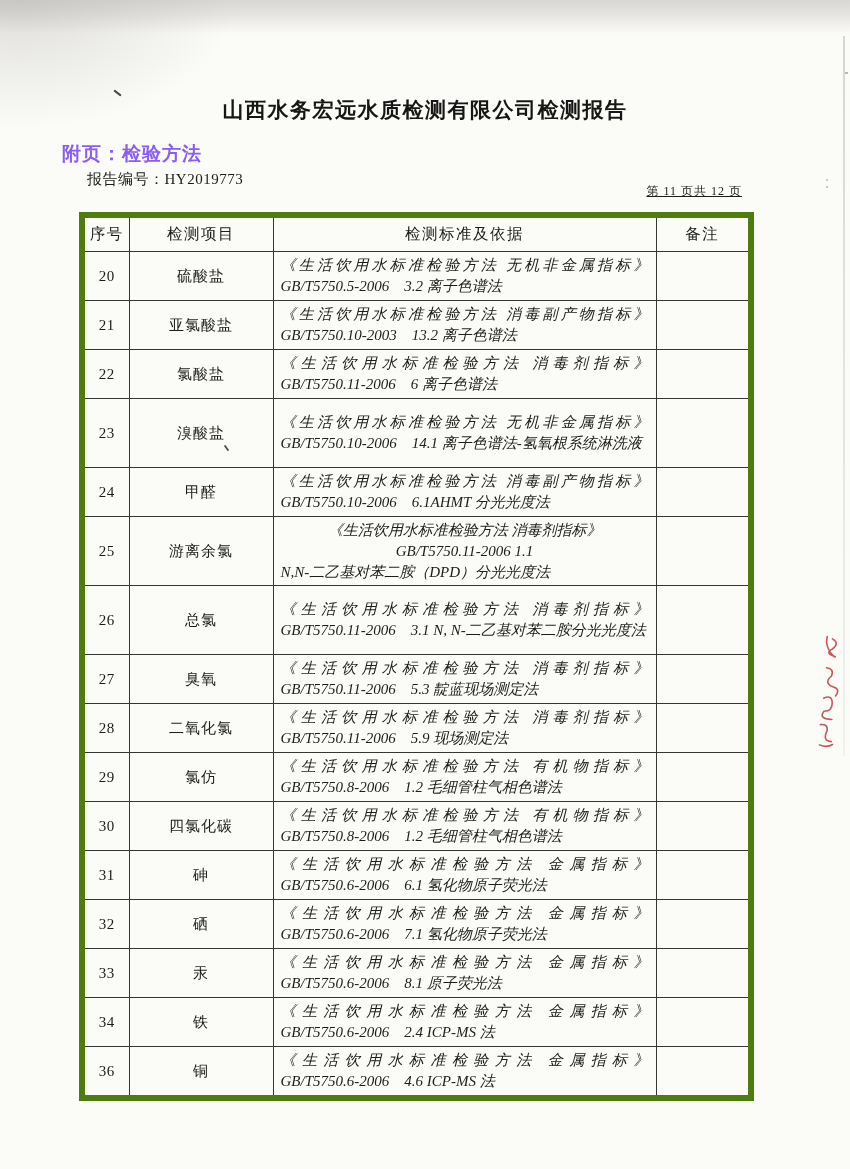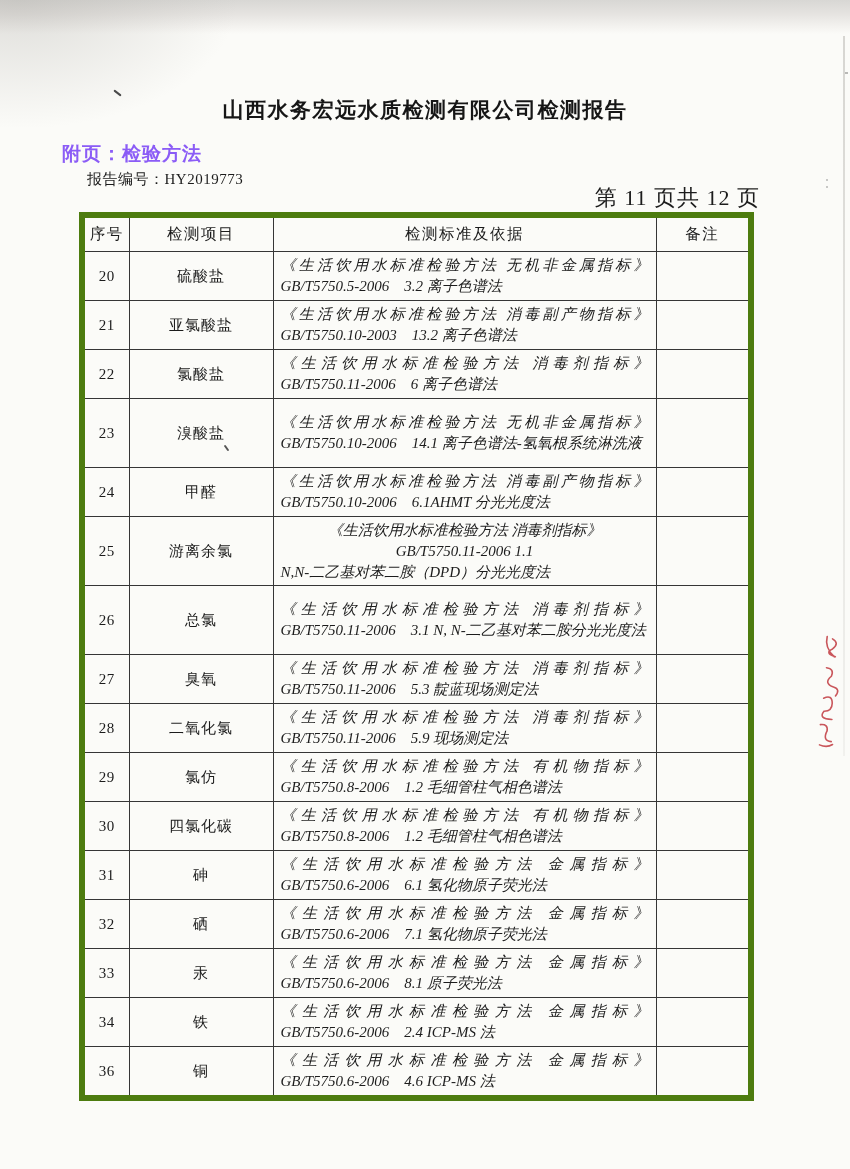--- a/index.html
+++ b/index.html
@@ -29,21 +29,21 @@
     position:absolute; top:96px; left:0; width:100%;
     text-align:center; font-family:"Liberation Sans","DejaVu Sans",sans-serif;
     font-weight:700; font-size:21px; letter-spacing:1.5px; color:#161616;
   }
   .subtitle {
     position:absolute; top:141px; left:62px;
     font-family:"Liberation Sans","DejaVu Sans",sans-serif;
     font-weight:700; font-size:19px; letter-spacing:1px; color:#8b5cf6;
   }
   .meta-report { position:absolute; top:170px; left:87px; font-size:15px; letter-spacing:.5px; }
-  .meta-page   { position:absolute; top:183px; right:90px; font-size:22px; letter-spacing:1px; }
+  .meta-page   { position:absolute; top:183px; right:108px; font-size:12px; letter-spacing:1px;text-decoration:underline; }
 
   table.methods {
     position:absolute; left:79px; top:212px; width:669px;
     border-collapse:collapse; table-layout:fixed;
     font-size:15px; color:#1c1c1c;
     border:6px solid #4d7c0f;
   }
   .methods th, .methods td { border:1.5px solid #363636; }
   .methods thead th {
     height:31px; font-weight:400; font-size:15.5px;

